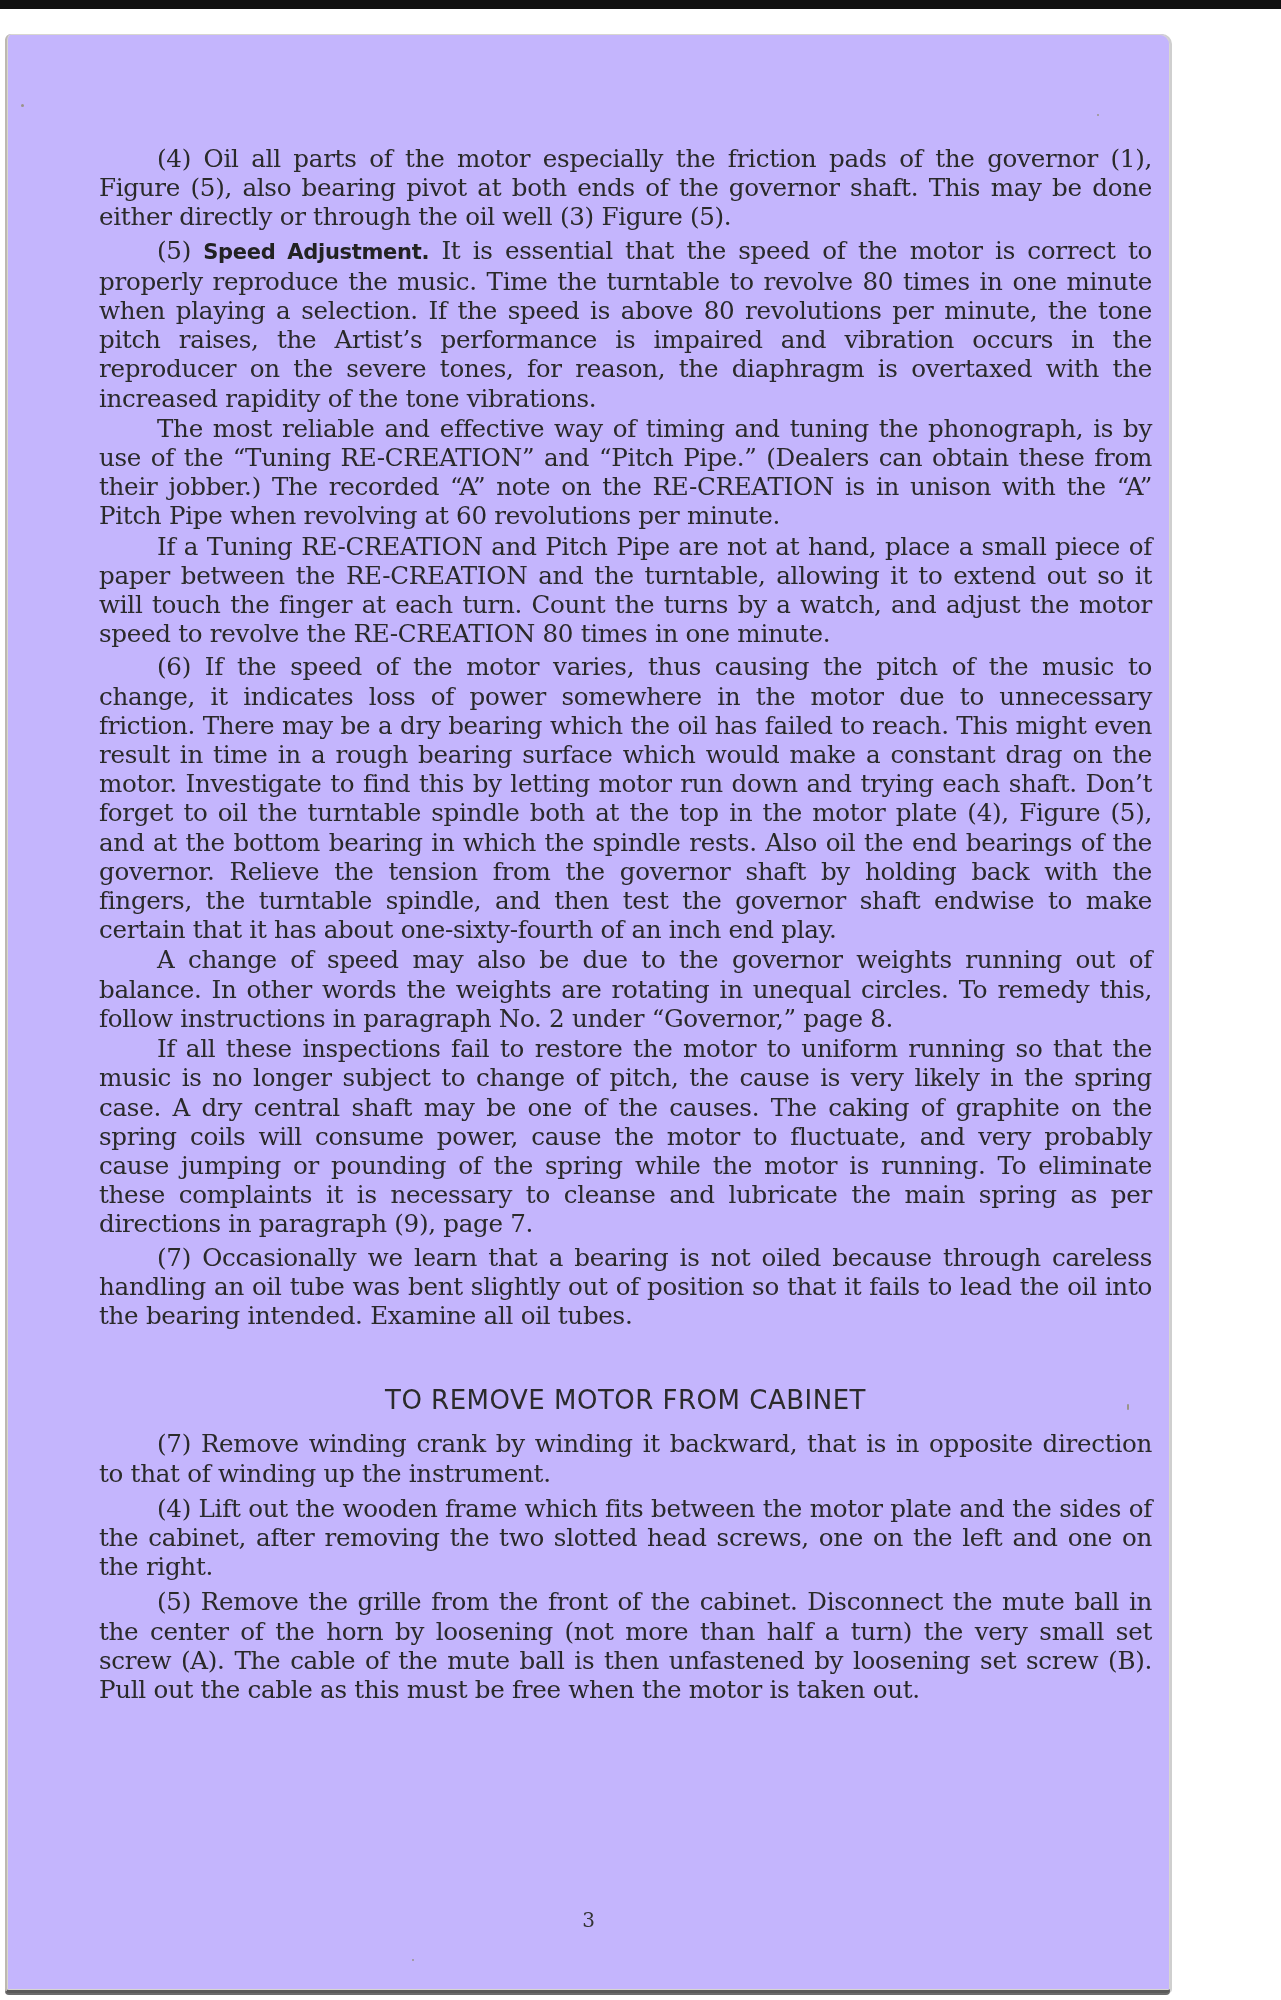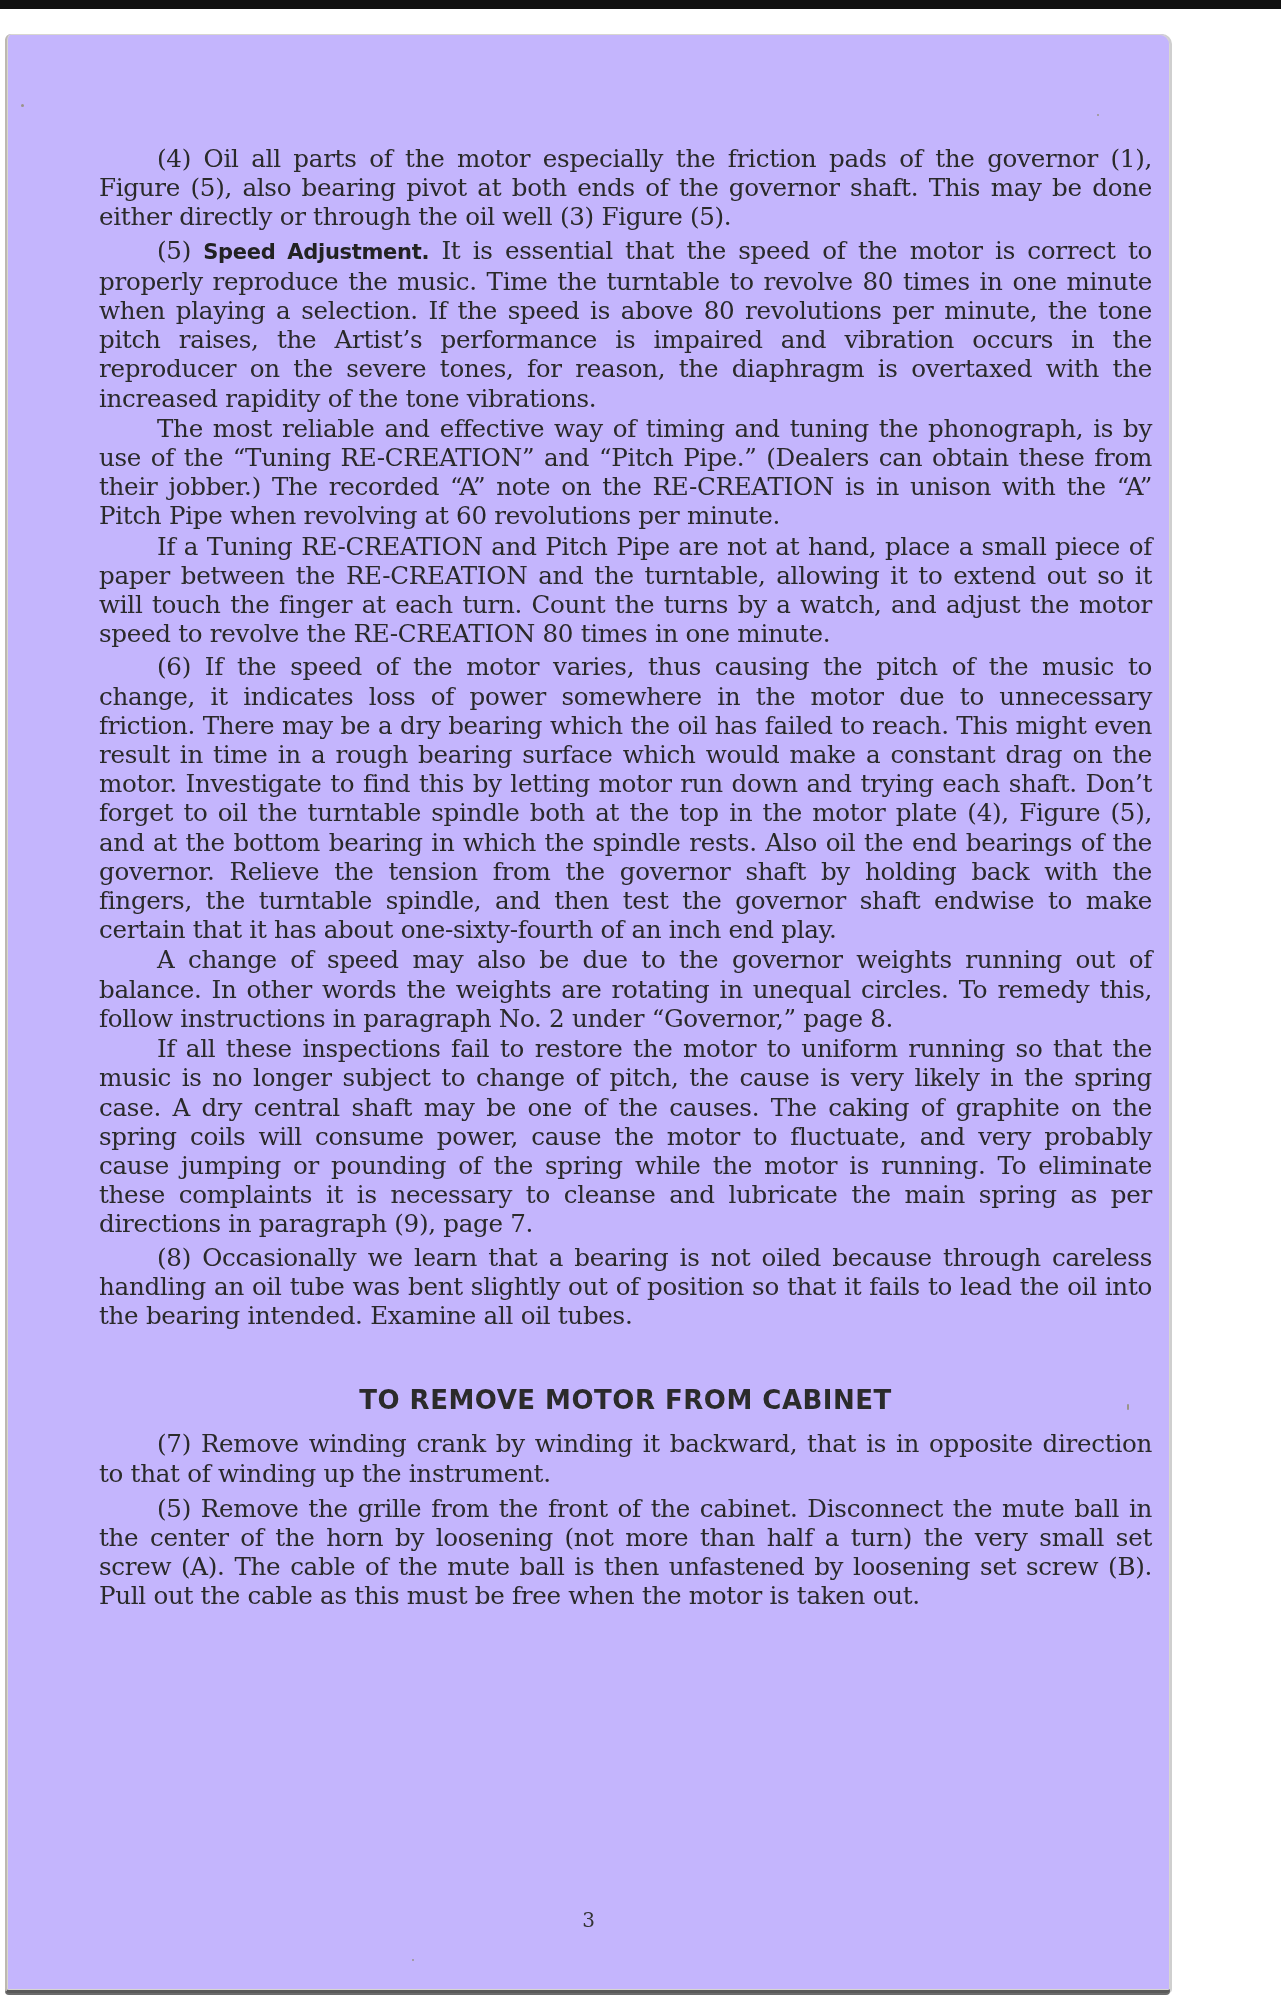--- a/index.html
+++ b/index.html
@@ -49,21 +49,21 @@
     margin-top: 4px;
   }
   .bold-lead {
     font-family: "DejaVu Sans", "Liberation Sans", sans-serif;
     font-weight: bold;
     font-size: 21px;
     color: #222;
   }
   .heading {
     font-family: "DejaVu Sans", "Liberation Sans", sans-serif;
-    font-weight: bold;
+    font-weight: normal;
     font-size: 26px;
     text-align: center;
     letter-spacing: 0.5px;
     color: #2b2b2b;
     margin: 56px 0 14px 0;
     text-indent: 0;
   }
   .content p.step {
     margin-bottom: 6px;
   }
@@ -105,27 +105,28 @@
     <p>The most reliable and effective way of timing and tuning the phonograph, is by use of the “Tuning RE-CREATION” and “Pitch Pipe.”  (Dealers can obtain these from their jobber.)  The recorded “A” note on the RE-CREATION is in unison with the “A” Pitch Pipe when revolving at 60 revolutions per minute.</p>
 
     <p>If a Tuning RE-CREATION and Pitch Pipe are not at hand, place a small piece of paper between the RE-CREATION and the turntable, allowing it to extend out so it will touch the finger at each turn.  Count the turns by a watch, and adjust the motor speed to revolve the RE-CREATION 80 times in one minute.</p>
 
     <p class="gap">(6) If the speed of the motor varies, thus causing the pitch of the music to change, it indicates loss of power somewhere in the motor due to unnecessary friction.  There may be a dry bearing which the oil has failed to reach.  This might even result in time in a rough bearing surface which would make a constant drag on the motor.  Investigate to find this by letting motor run down and trying each shaft.  Don’t forget to oil the turntable spindle both at the top in the motor plate (4), Figure (5), and at the bottom bearing in which the spindle rests.  Also oil the end bearings of the governor.  Relieve the tension from the governor shaft by holding back with the fingers, the turntable spindle, and then test the governor shaft endwise to make certain that it has about one-sixty-fourth of an inch end play.</p>
 
     <p>A change of speed may also be due to the governor weights running out of balance.  In other words the weights are rotating in unequal circles.  To remedy this, follow instructions in paragraph No. 2 under “Governor,” page 8.</p>
 
     <p>If all these inspections fail to restore the motor to uniform running so that the music is no longer subject to change of pitch, the cause is very likely in the spring case.  A dry central shaft may be one of the causes.  The caking of graphite on the spring coils will consume power, cause the motor to fluctuate, and very probably cause jumping or pounding of the spring while the motor is running.  To eliminate these complaints it is necessary to cleanse and lubricate the main spring as per directions in paragraph (9), page 7.</p>
 
-    <p class="gap">(8) Occasionally we learn that a bearing is not oiled because through careless handling an oil tube was bent slightly out of position so that it fails to lead the oil into the bearing intended.  Examine all oil tubes.</p>
+    <p class="gap">(7) Occasionally we learn that a bearing is not oiled because through careless handling an oil tube was bent slightly out of position so that it fails to lead the oil into the bearing intended.  Examine all oil tubes.</p>
 
     <div class="heading">TO REMOVE MOTOR FROM CABINET</div>
 
 
     <p class="step"><span>(7) Remove winding crank by winding it backward, that is in opposite direction to that of winding up the instrument.</span></p>
 
 
+    <p class="step"><span>(4) Lift out the wooden frame which fits between the motor plate and the sides of the cabinet, after removing the two slotted head screws, one on the left and one on the right.</span></p>
 
     <p class="step"><span>(5) Remove the grille from the front of the cabinet.  Disconnect the mute ball in the center of the horn by loosening (not more than half a turn) the very small set screw (A).  The cable of the mute ball is then unfastened by loosening set screw (B).  Pull out the cable as this must be free when the motor is taken out.</span></p>
 
   </div>
 
   <div class="page-number">3</div>
 </div>
 
 </body></html>

